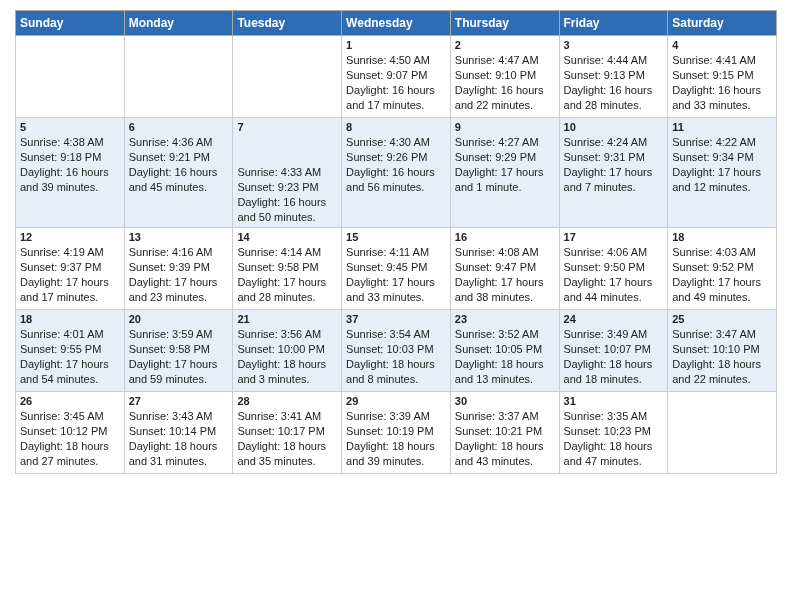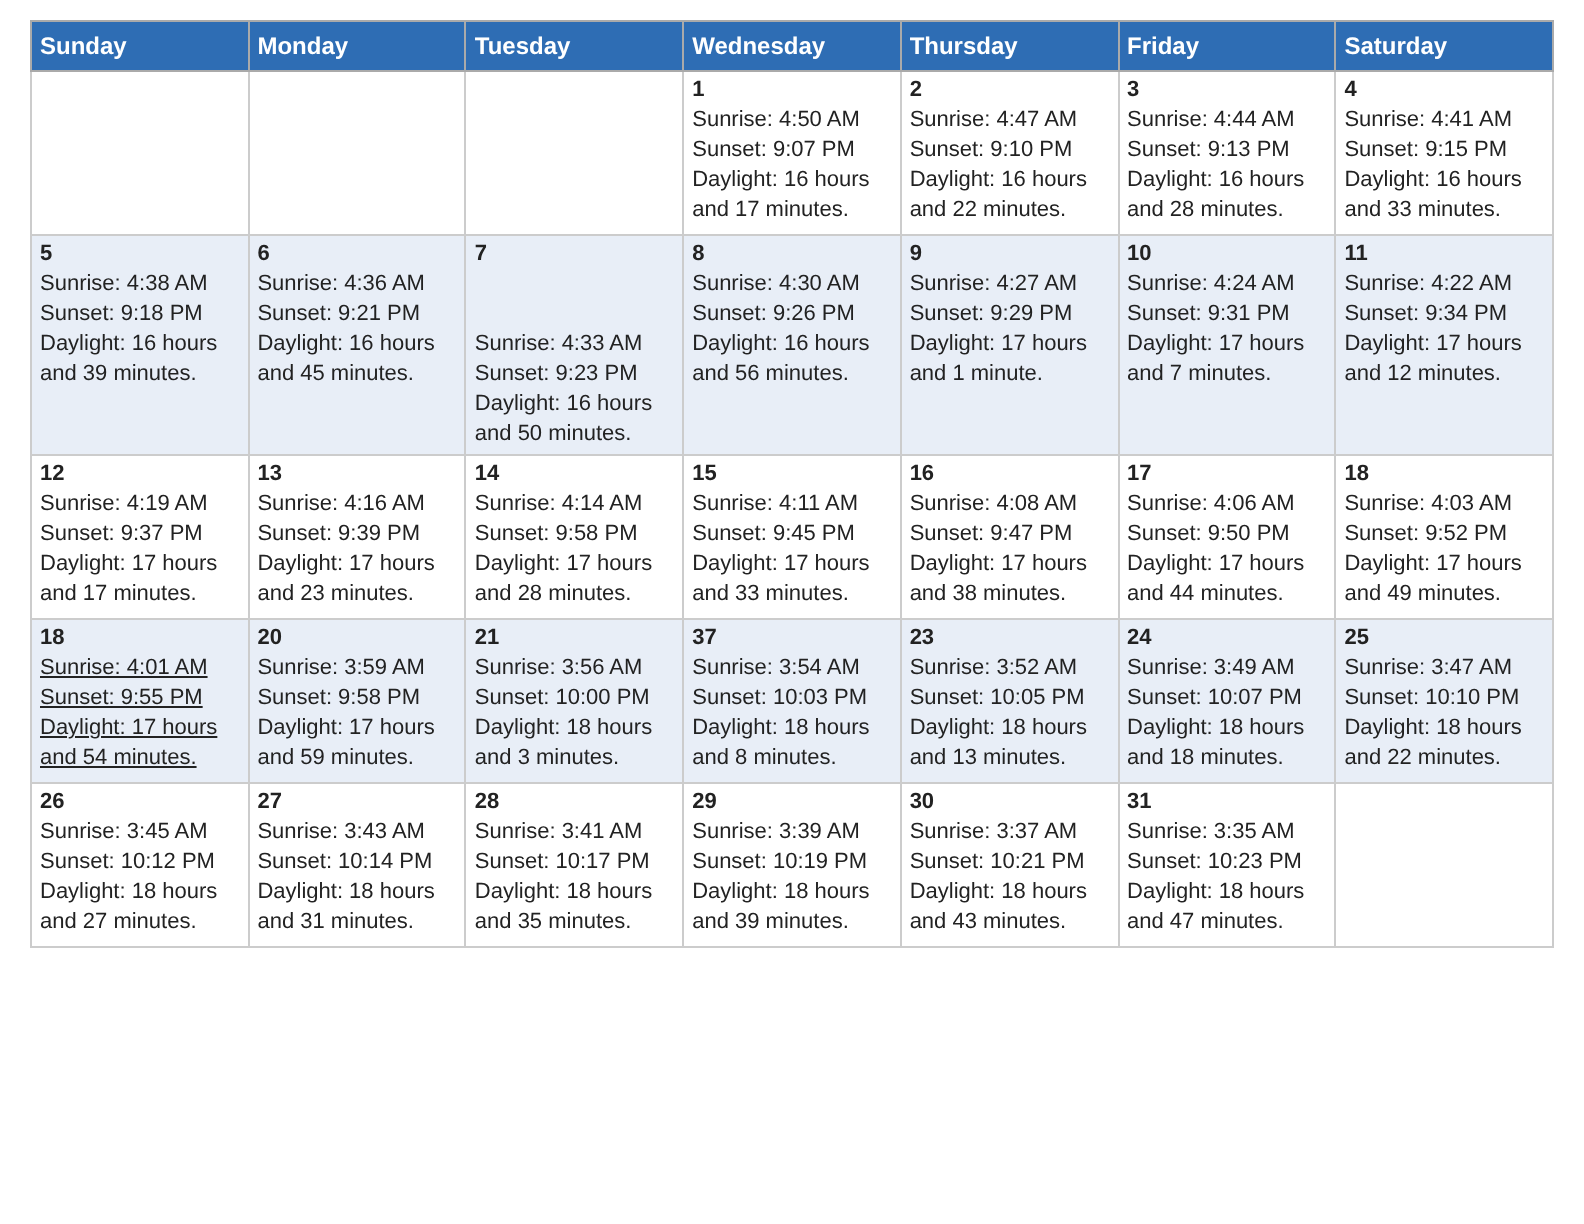--- a/index.html
+++ b/index.html
@@ -238,21 +238,21 @@
             <span class="day-num">18</span>
             <div class="cell-info" style="white-space: pre-line;">Sunrise: 4:03 AM
 Sunset: 9:52 PM
 Daylight: 17 hours
 and 49 minutes.</div>
           </td>
         </tr>
         <tr>
           <td>
             <span class="day-num">18</span>
-            <div class="cell-info" style="white-space: pre-line; text-decoration: underline;">Sunrise: 4:01 AM
+            <div class="cell-info" style="white-space: pre-line;">Sunrise: 4:01 AM
 Sunset: 9:55 PM
 Daylight: 17 hours
 and 54 minutes.</div>
           </td>
           <td>
             <span class="day-num">20</span>
             <div class="cell-info" style="white-space: pre-line;">Sunrise: 3:59 AM
 Sunset: 9:58 PM
 Daylight: 17 hours
 and 59 minutes.</div>

